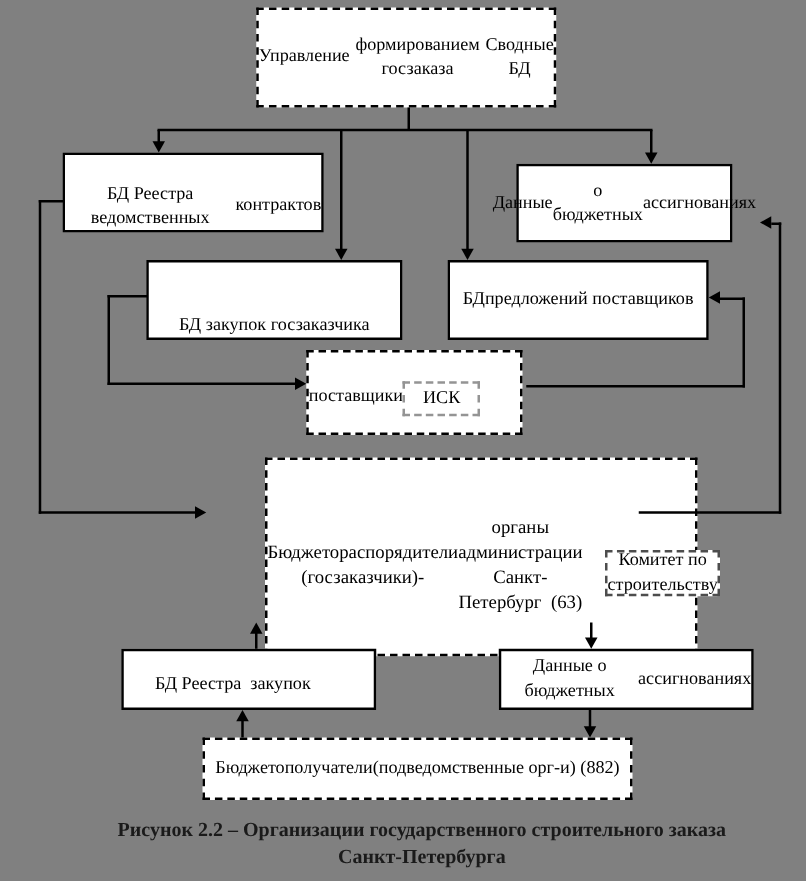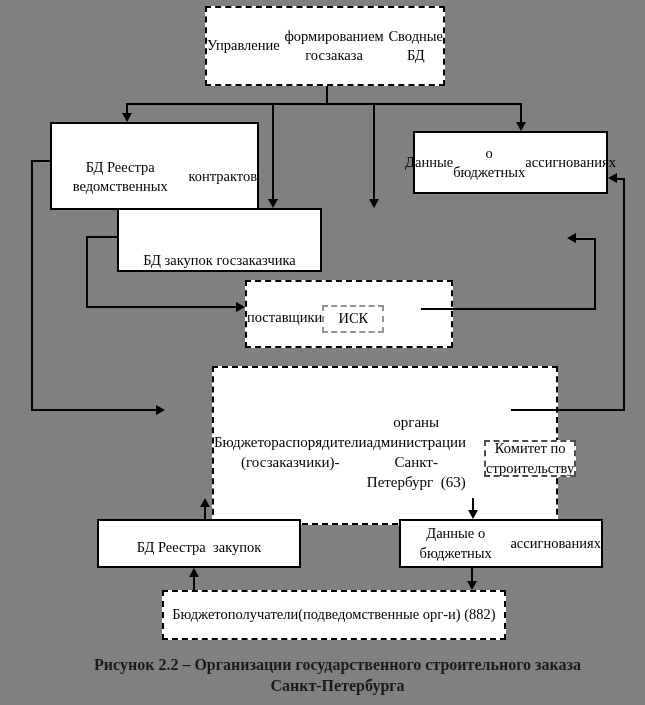--- a/index.html
+++ b/index.html
@@ -56,52 +56,56 @@
 <body>
 
 <div id="canvas">
 
   <div class="box dashed" style="left:205px; top:6px; width:240px; height:80px;">
     <span class="tline">Управление</span>
     <span class="tline">формированием  госзаказа</span>
     <span class="tline">Сводные  БД</span>
   </div>
 
-  <div class="box" style="left:50px; top:122px; width:209px; height:88px; justify-content:flex-start; padding-top:22px;">
+  <div class="box" style="left:50px; top:122px; width:209px; height:64px; justify-content:flex-start; padding-top:22px;">
     <span class="tline">БД Реестра ведомственных</span>
     <span class="tline">контрактов</span>
   </div>
 
-  <div class="box" style="left:413px; top:131px; width:195px; height:63px; line-height:1.28;">
+  <div class="box" style="left:413px; top:131px; width:173px; height:63px; line-height:1.28;">
     <span class="tline">Данные</span>
     <span class="tline">о бюджетных</span>
     <span class="tline">ассигнованиях</span>
   </div>
 
   <div class="box" style="left:117px; top:208px; width:205px; height:64px;align-items:flex-end;">
     <span class="tline">БД закупок госзаказчика</span>
   </div>
 
+  <div class="box" style="left:358px; top:208px; width:209px; height:64px;">
+    <span class="tline">БД</span>
+    <span class="tline">предложений поставщиков</span>
+  </div>
 
-  <div class="box dashed" style="left:245px; top:280px; width:208px; height:68px; justify-content:flex-start; padding-top:7px;">
+  <div class="box dashed" style="left:245px; top:280px; width:173px; height:68px; justify-content:flex-start; padding-top:7px;">
     <span class="tline">поставщики</span>
     <div class="inner-box" style="width:62px; height:28px; margin-top:3px; border:2px dashed #949494;">
       <span class="tline">ИСК</span>
     </div>
   </div>
 
   <div class="box dashed" style="left:165px; top:366px; width:346px; height:159px; justify-content:flex-start; padding-top:15px; font-size:15px;margin-left:47px;">
     <span class="tline">Бюджетораспорядители (госзаказчики)-</span>
     <span class="tline">органы  администрации Санкт-Петербург  (63)</span>
     <div class="inner-box" style="width:245px; height:37px; margin-top:11px; margin-left:18px; border:2px dashed #4d4d4d;">
       <span class="tline">Комитет по строительству</span>
     </div>
   </div>
 
-  <div class="box" style="left:97px; top:519px; width:204px; height:49px; justify-content:center; padding-top:8px;">
+  <div class="box" style="left:97px; top:519px; width:204px; height:49px; justify-content:flex-start; padding-top:8px;padding-left:25px;">
     <span class="tline">БД Реестра  закупок</span>
   </div>
 
   <div class="box" style="left:399px; top:519px; width:204px; height:49px;">
     <span class="tline">Данные о бюджетных</span>
     <span class="tline">ассигнованиях</span>
   </div>
 
   <div class="box dashed" style="left:162px; top:590px; width:344px; height:50px;">
     <span class="tline">Бюджетополучатели</span>

